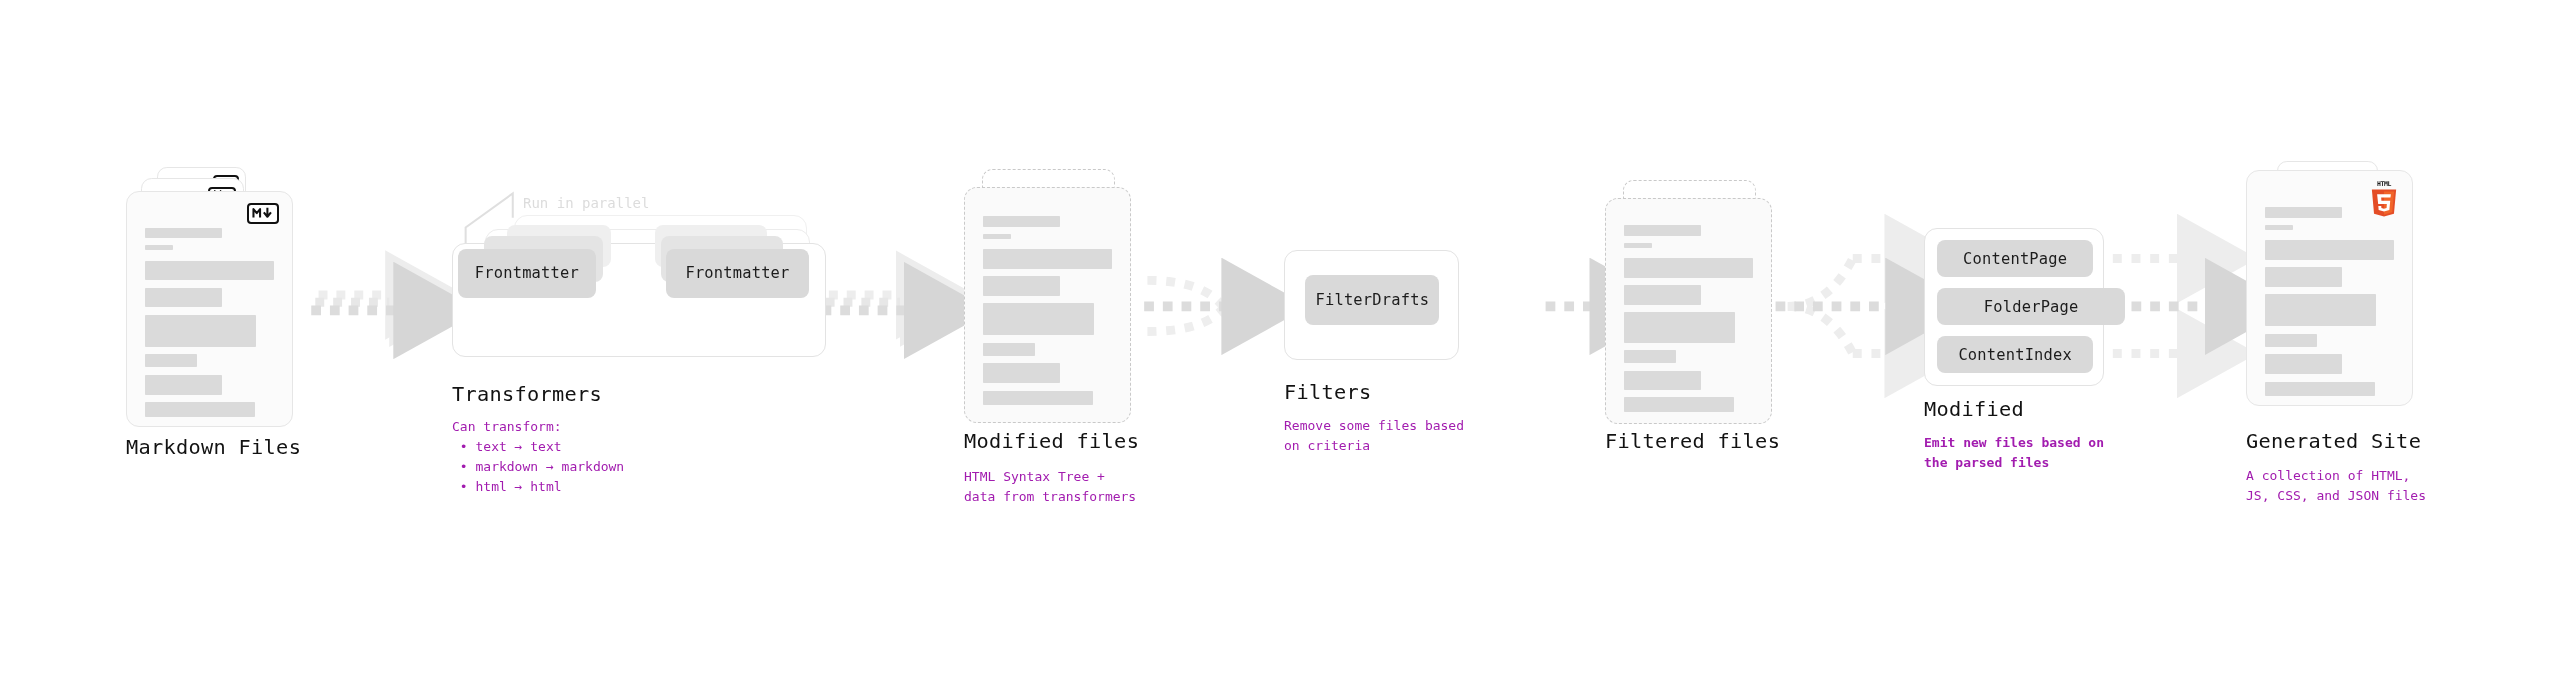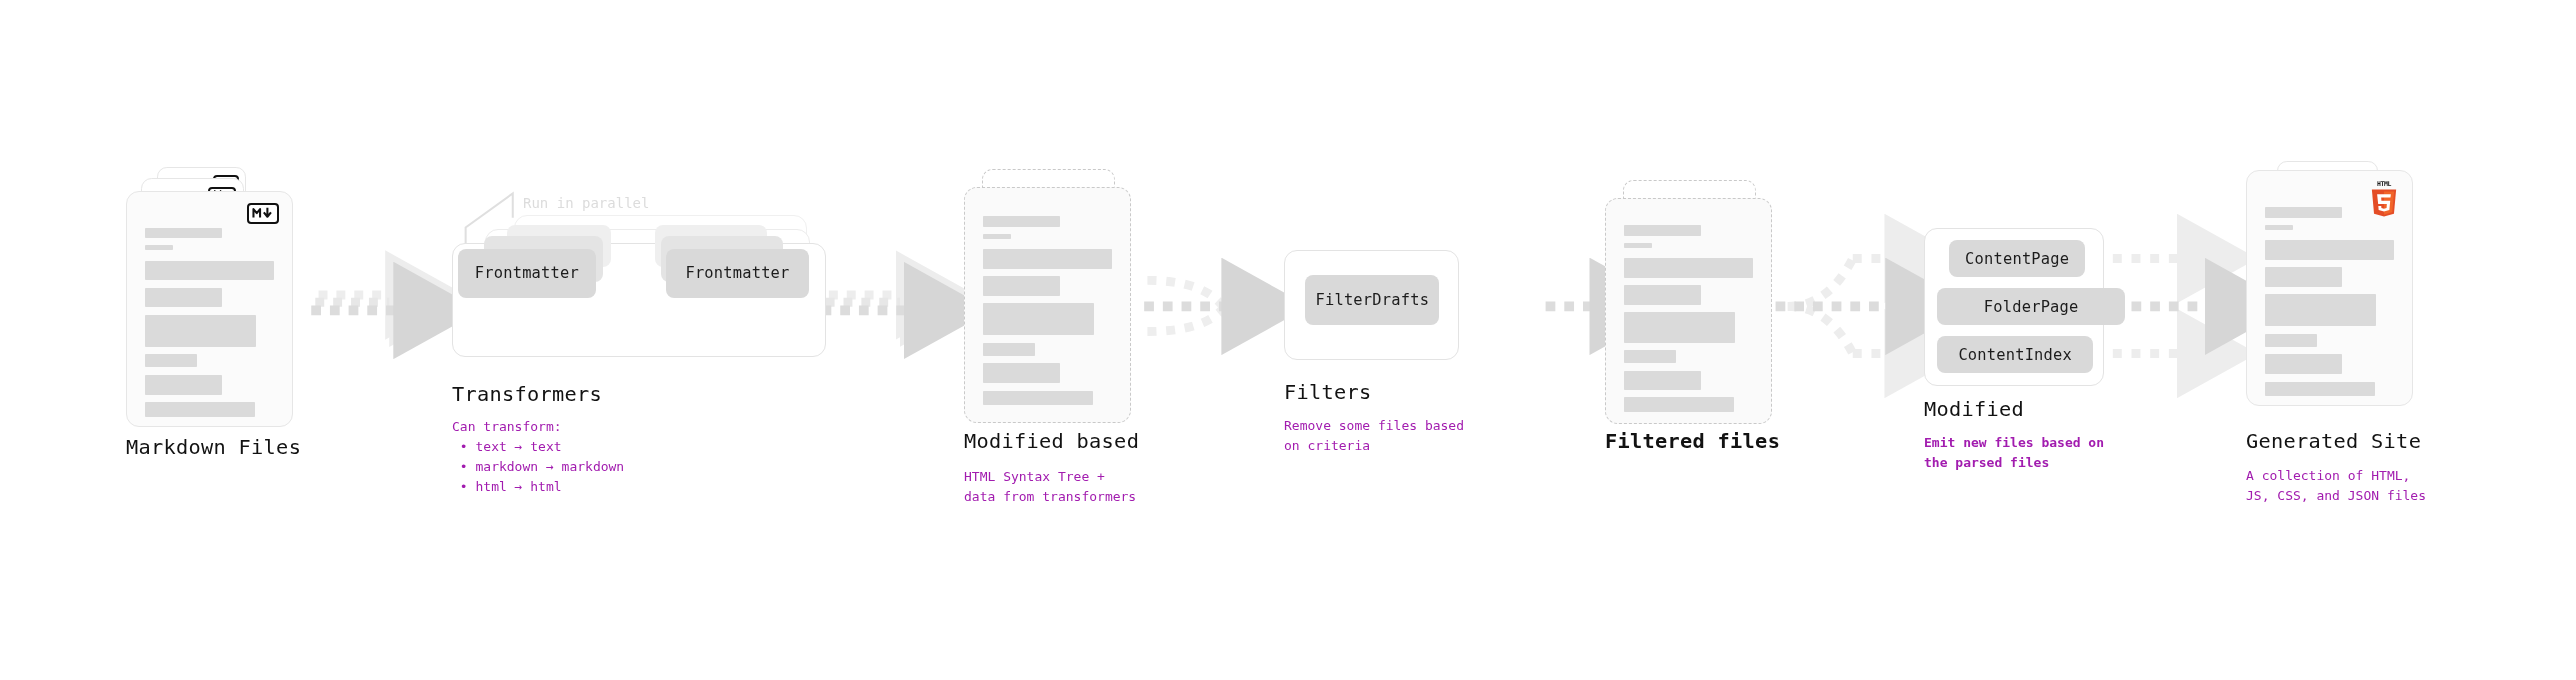--- a/index.html
+++ b/index.html
@@ -277,21 +277,21 @@
         <div class="bar" style="width:22%; height:4.9px;"></div>
         <div class="bar" style="width:100%; height:19.5px; margin-top:3.3px;"></div>
         <div class="bar" style="width:60%; height:19.5px;"></div>
         <div class="bar" style="width:86%; height:32.5px;"></div>
         <div class="bar" style="width:40%; height:13px;"></div>
         <div class="bar" style="width:60%; height:20.3px;"></div>
         <div class="bar" style="width:85%; height:14.6px;"></div>
       </div>
     </div>
   </div>
-  <div class="title" style="left:964px; top:429px;">Modified based</div>
+  <div class="title" style="left:964px; top:429px;">Modified files</div>
   <div class="subtitle" style="left:964px; top:467px;">HTML Syntax Tree +
 data from transformers</div>
 
   <div class="node" style="left:1284px; top:250px;">
     <div class="gbox" style="left:0px; top:0px; width:175px; height:110px;">
       <div class="pill" style="left:20.3px; top:24.4px; width:134px; height:50px;">FilterDrafts</div>
     </div>
   </div>
   <div class="title" style="left:1284px; top:380px;">Filters</div>
   <div class="subtitle" style="left:1284px; top:416px;">Remove some files based
@@ -305,25 +305,25 @@
         <div class="bar" style="width:22%; height:4.9px;"></div>
         <div class="bar" style="width:100%; height:19.5px; margin-top:3.3px;"></div>
         <div class="bar" style="width:60%; height:19.5px;"></div>
         <div class="bar" style="width:86%; height:31px;"></div>
         <div class="bar" style="width:40%; height:13px;"></div>
         <div class="bar" style="width:60%; height:19.5px;"></div>
         <div class="bar" style="width:85%; height:14.6px;"></div>
       </div>
     </div>
   </div>
-  <div class="title" style="left:1605px; top:429px;font-weight:bold;">Filtered files</div>
+  <div class="title" style="left:1605px; top:429px;">Filtered files</div>
 
   <div class="node" style="left:1924px; top:228px;">
     <div class="gbox" style="left:0px; top:0px; width:180px; height:158px;">
-      <div class="pill" style="left:12.2px; top:11.4px; width:136px; height:37px;margin-left:12px;">ContentPage</div>
+      <div class="pill" style="left:12.2px; top:11.4px; width:156px; height:37px;">ContentPage</div>
       <div class="pill" style="left:12.2px; top:59px; width:188px; height:37px;">FolderPage</div>
       <div class="pill" style="left:12.2px; top:107px; width:156px; height:37px;">ContentIndex</div>
     </div>
   </div>
   <div class="title" style="left:1924px; top:397px;">Modified</div>
   <div class="subtitle" style="left:1924px; top:433px;font-weight:bold;">Emit new files based on
 the parsed files</div>
 
   <div class="doc-stack" style="left:2246px; top:161px;">
     <div class="doc back2" style="left:31px; top:0px; width:101px; height:57px; border-radius:9.8px;">

